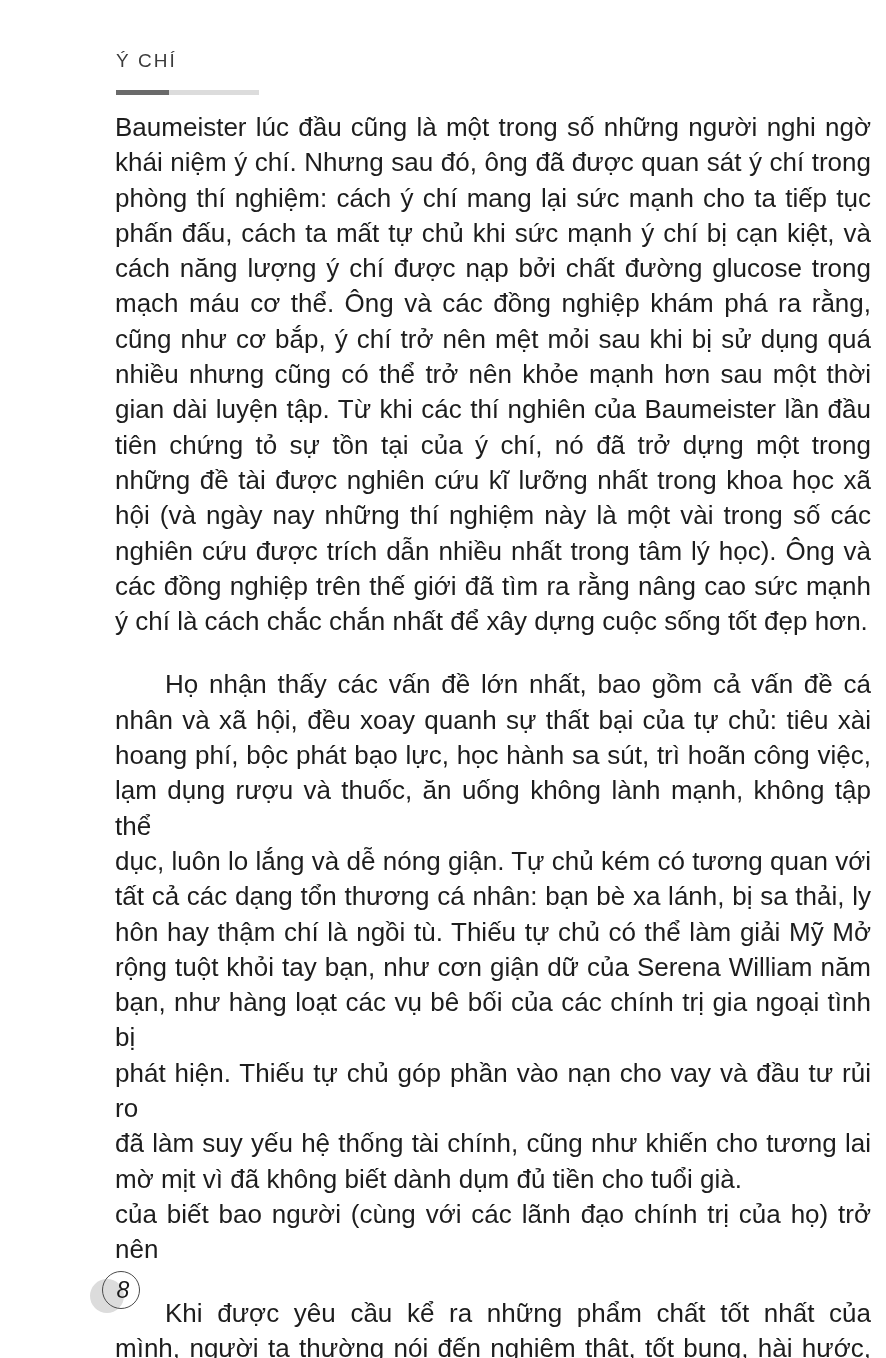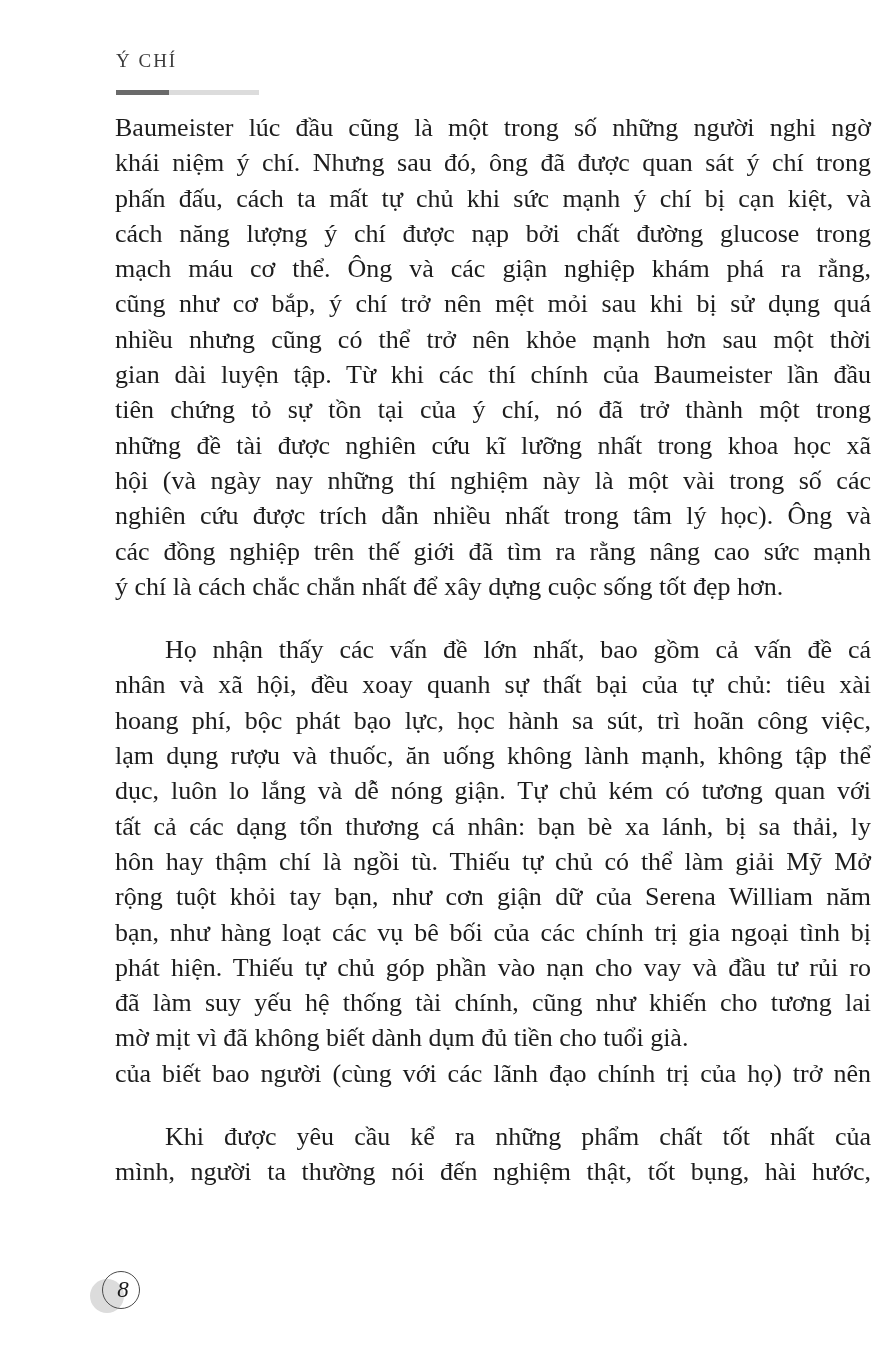--- a/index.html
+++ b/index.html
@@ -2,21 +2,21 @@
 <html style="--divider-dark: #6a6a6a; --divider-light: #dcdcdc; --text: #1d1d1d; --badge-gray: #dcdcdc; --ring-border: #4a4a4a;"><head>
 <meta charset="utf-8">
 <style>
   html, body { margin: 0; padding: 0; background: #ffffff; }
   .page {
     position: relative;
     width: 886px;
     height: 1358px;
     background: #ffffff;
     overflow: hidden;
-    font-family: Liberation Serif, serif;
+    font-family: Liberation Sans, sans-serif;
   }
   .chapter-title {
     position: absolute;
     left: 116px;
     top: 50px;
     font-size: 19px;
     letter-spacing: 2px;
     color: #3c3c3c;
   }
   .divider {
@@ -85,27 +85,28 @@
 
   <div class="divider">
     <div class="seg-dark"></div>
     <div class="seg-light"></div>
   </div>
 
   <div class="text-block">
       <div class="paragraph">
         <div class="line">Baumeister lúc đầu cũng là một trong số những người nghi ngờ</div>
         <div class="line">khái niệm ý chí. Nhưng sau đó, ông đã được quan sát ý chí trong</div>
+        <div class="line">phòng thí nghiệm: cách ý chí mang lại sức mạnh cho ta tiếp tục</div>
         <div class="line">phấn đấu, cách ta mất tự chủ khi sức mạnh ý chí bị cạn kiệt, và</div>
         <div class="line">cách năng lượng ý chí được nạp bởi chất đường glucose trong</div>
-        <div class="line">mạch máu cơ thể. Ông và các giận nghiệp khám phá ra rằng,</div>
+        <div class="line">mạch máu cơ thể. Ông và các đồng nghiệp khám phá ra rằng,</div>
         <div class="line">cũng như cơ bắp, ý chí trở nên mệt mỏi sau khi bị sử dụng quá</div>
         <div class="line">nhiều nhưng cũng có thể trở nên khỏe mạnh hơn sau một thời</div>
-        <div class="line">gian dài luyện tập. Từ khi các thí chính của Baumeister lần đầu</div>
-        <div class="line">tiên chứng tỏ sự tồn tại của ý chí, nó đã trở thành một trong</div>
+        <div class="line">gian dài luyện tập. Từ khi các thí nghiên của Baumeister lần đầu</div>
+        <div class="line">tiên chứng tỏ sự tồn tại của ý chí, nó đã trở dựng một trong</div>
         <div class="line">những đề tài được nghiên cứu kĩ lưỡng nhất trong khoa học xã</div>
         <div class="line">hội (và ngày nay những thí nghiệm này là một vài trong số các</div>
         <div class="line">nghiên cứu được trích dẫn nhiều nhất trong tâm lý học). Ông và</div>
         <div class="line">các đồng nghiệp trên thế giới đã tìm ra rằng nâng cao sức mạnh</div>
         <div class="line last">ý chí là cách chắc chắn nhất để xây dựng cuộc sống tốt đẹp hơn.</div>
       </div>
       <div class="paragraph indent">
         <div class="line">Họ nhận thấy các vấn đề lớn nhất, bao gồm cả vấn đề cá</div>
         <div class="line">nhân và xã hội, đều xoay quanh sự thất bại của tự chủ: tiêu xài</div>
         <div class="line">hoang phí, bộc phát bạo lực, học hành sa sút, trì hoãn công việc,</div>

